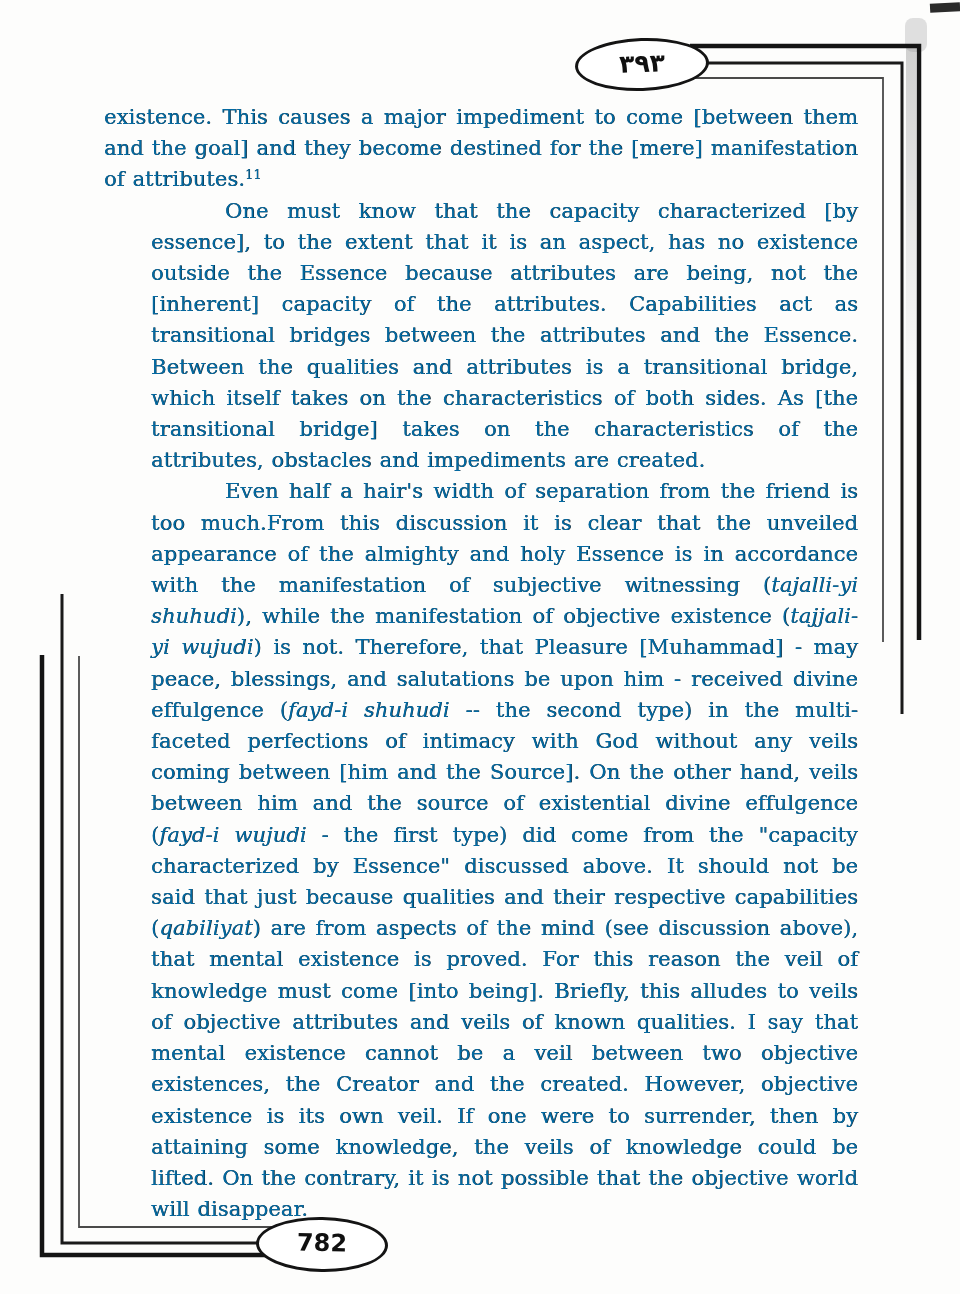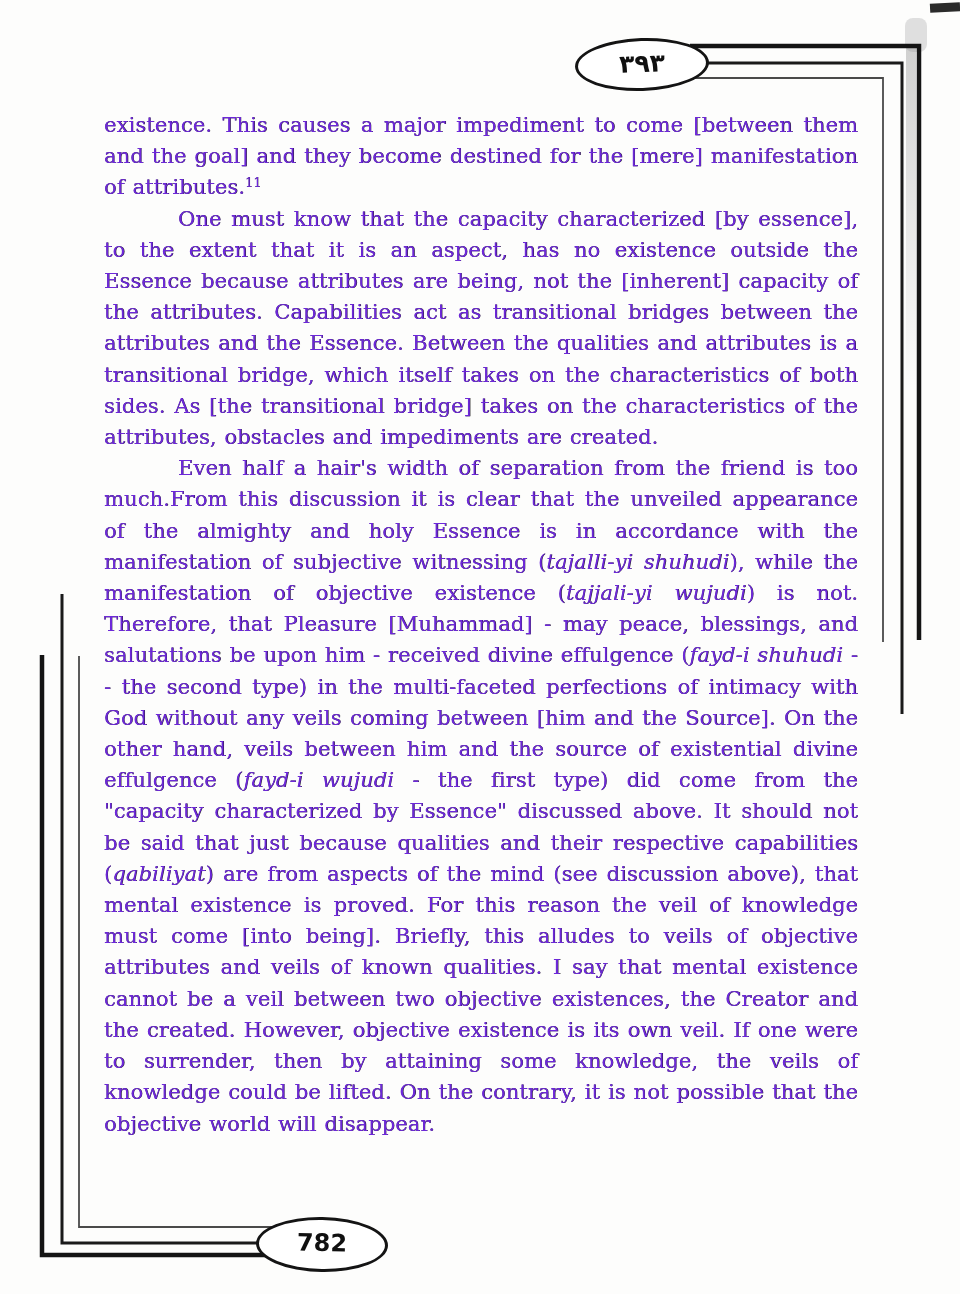--- a/index.html
+++ b/index.html
@@ -3,27 +3,27 @@
 <meta charset="utf-8">
 <style>
   html, body { margin:0; padding:0; background:#ffffff; }
   .page {
     position:relative; width:960px; height:1294px;
     background:#fdfdfc; overflow:hidden;
     font-family:"DejaVu Serif","Liberation Serif",serif;
   }
   .border-art { position:absolute; left:0; top:0; width:960px; height:1294px; }
   .text-block {
-    position:absolute; left:104px; top:110px; width:754px;
-    font-size:21px; line-height:31.2px; color:#6d28d9;
+    position:absolute; left:104px; top:102px; width:754px;
+    font-size:21px; line-height:31.2px; color:#0369a1;
     text-align:justify; text-shadow:0.35px 0 0 #1b1b1b;
     letter-spacing:0.1px; word-spacing:1px;
   }
   .para { margin:0; }
-  .para.indent { text-indent:74px; }
+  .para.indent { text-indent:74px;margin-left:47px; }
   .para i { font-style:italic; }
   .para sup { font-size:13px; line-height:0; vertical-align:7px; letter-spacing:0; }
   .badge {
     position:absolute; background:#ffffff;
     border:3px solid #141414; border-radius:50%;
     display:flex; align-items:center; justify-content:center;
     font-family:"DejaVu Sans","Liberation Sans",sans-serif;
     font-weight:bold; color:#101010;
   }
   .badge-top  { left:575px; top:38px;   width:128px; height:47px; font-size:25px; transform:rotate(-2deg); }

